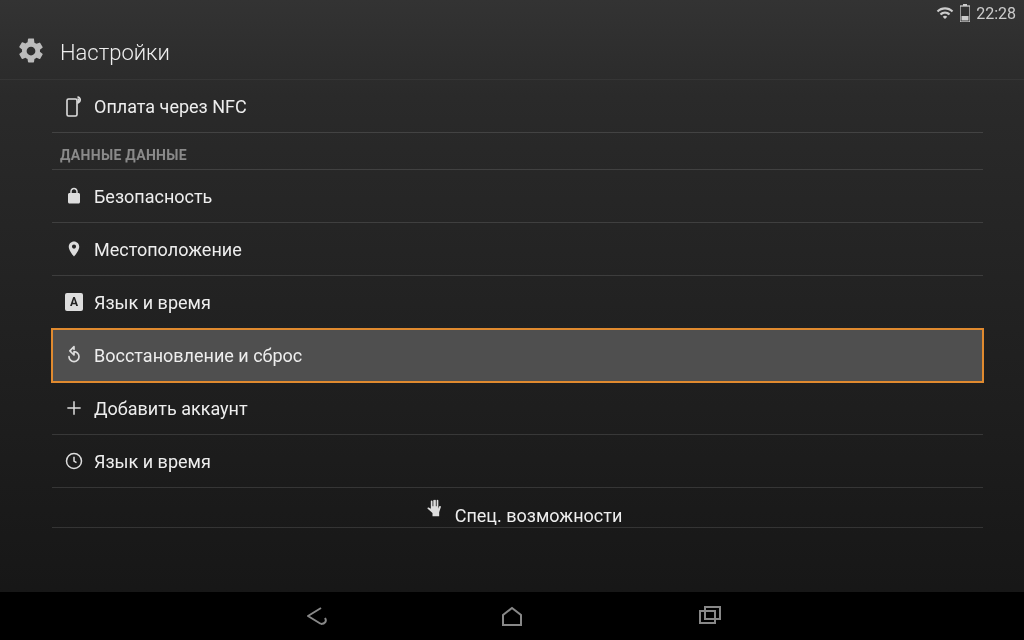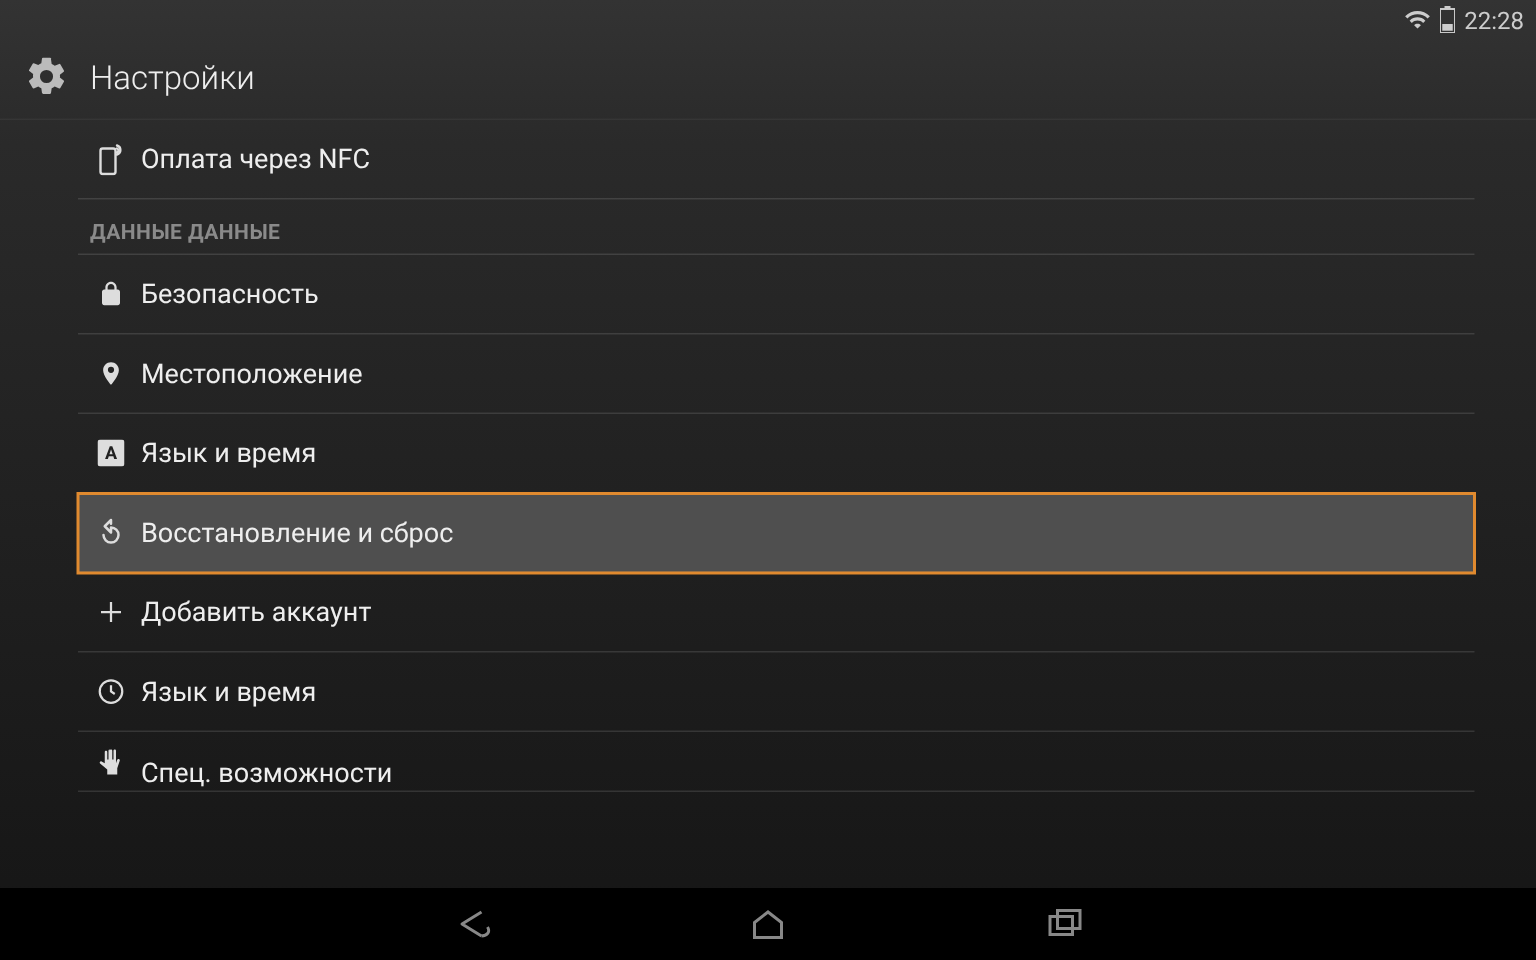--- a/index.html
+++ b/index.html
@@ -75,21 +75,21 @@
     width: 40px;
     display: flex;
     justify-content: center;
     align-items: center;
   }
   .row .label {
     font-size: 18px;
     color: #eeeeee;
     font-weight: 400;
   }
-  .row.cutoff { height: 40px; overflow:hidden; }
+  .row.cutoff { height: 40px; overflow:hidden;justify-content:center; }
   .row.cutoff .label { position: relative; top: 8px;}
   
   .navbar {
     position: absolute;
     left: 0; right: 0; bottom: 0;
     height: 48px;
     background: #000;
     display: flex;
     justify-content: center;
     align-items: center;

